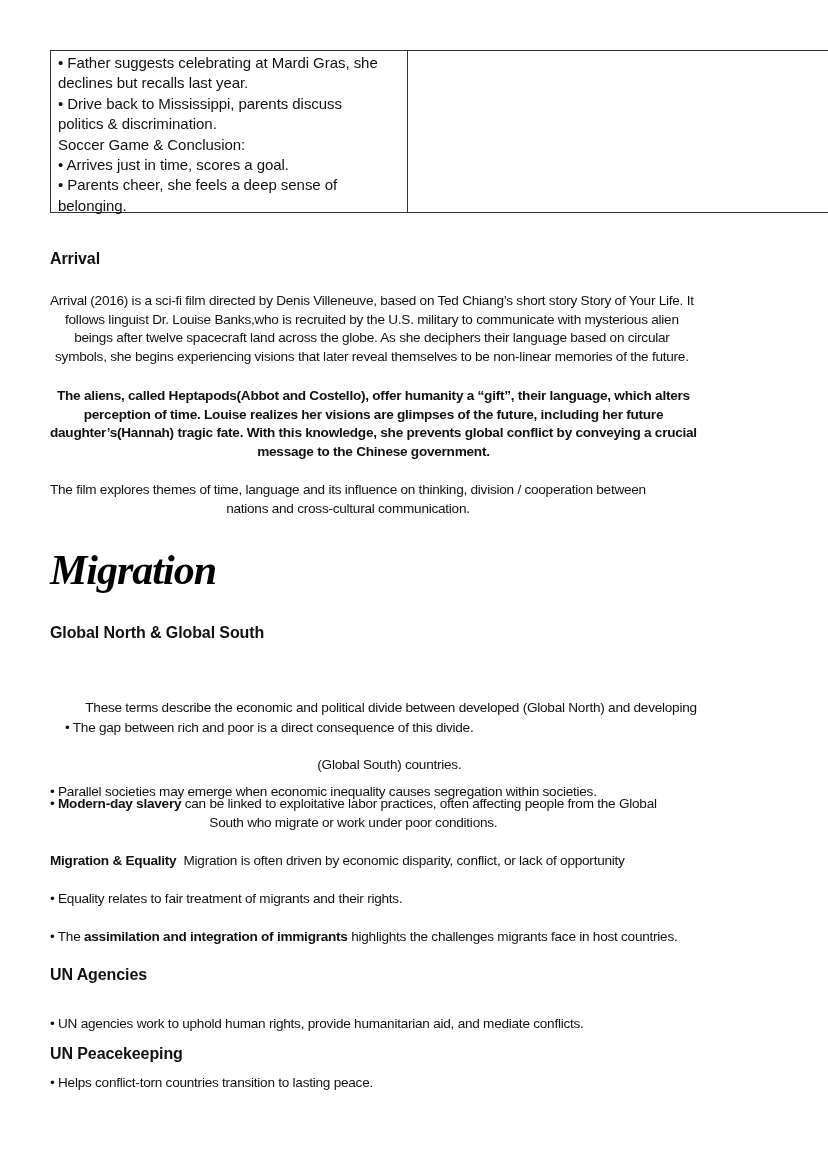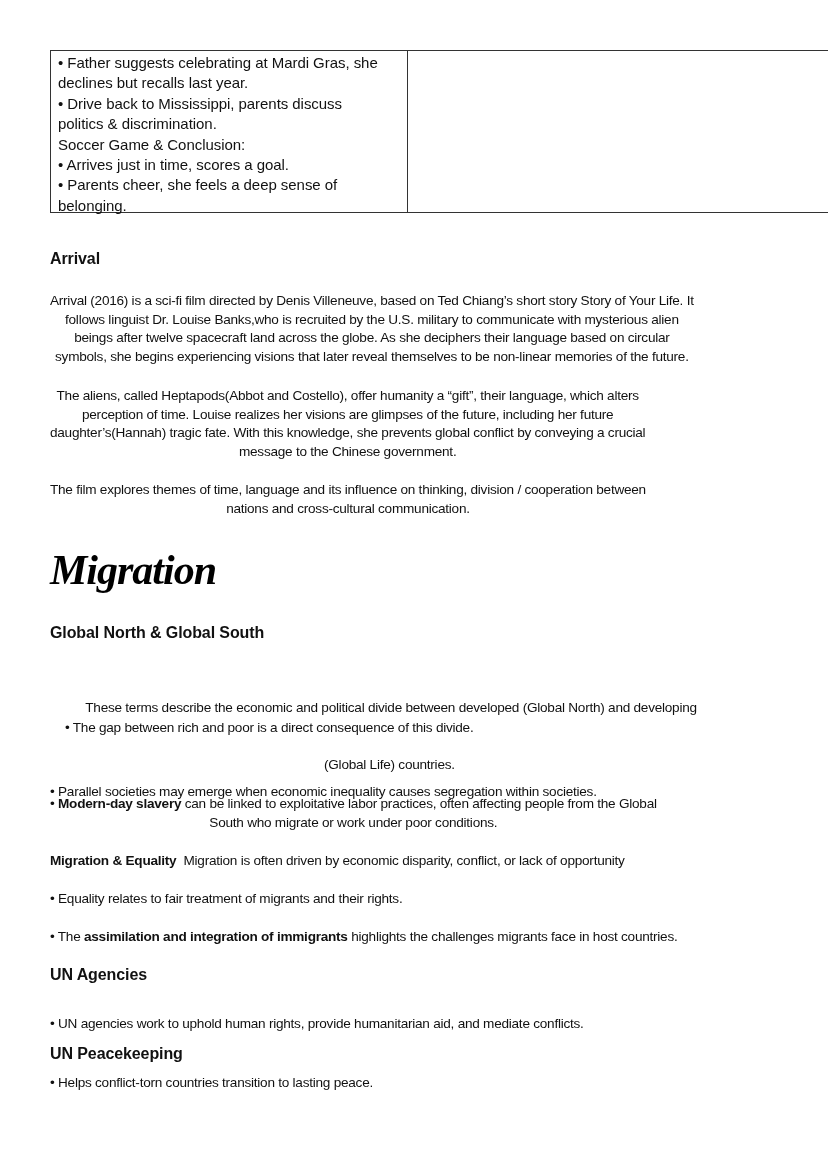--- a/index.html
+++ b/index.html
@@ -91,39 +91,39 @@
 
   <div class="abs heading" style="left:50px; top:250px;">Arrival</div>
 
   <div class="abs para" style="left:50px; top:292px;">
     <span class="line">Arrival (2016) is a sci-fi film directed by Denis Villeneuve, based on Ted Chiang’s short story Story of Your Life. It</span>
     <span class="line">follows linguist Dr. Louise Banks,who is recruited by the U.S. military to communicate with mysterious alien</span>
     <span class="line">beings after twelve spacecraft land across the globe. As she deciphers their language based on circular</span>
     <span class="line">symbols, she begins experiencing visions that later reveal themselves to be non-linear memories of the future.</span>
   </div>
 
-  <div class="abs para" style="left:50px; top:387px;">
+  <div class="abs para" style="left:50px; top:387px;font-weight:bold;">
     <span class="line">The aliens, called Heptapods(Abbot and Costello), offer humanity a “gift”, their language, which alters</span>
     <span class="line">perception of time. Louise realizes her visions are glimpses of the future, including her future</span>
     <span class="line">daughter’s(Hannah) tragic fate. With this knowledge, she prevents global conflict by conveying a crucial</span>
     <span class="line">message to the Chinese government.</span>
   </div>
 
   <div class="abs para" style="left:50px; top:481px;">
     <span class="line">The film explores themes of time, language and its influence on thinking, division / cooperation between</span>
     <span class="line">nations and cross-cultural communication.</span>
   </div>
 
   <div class="abs script-title" style="left:50px; top:546px;">Migration</div>
 
   <div class="abs heading" style="left:50px; top:624px;">Global North &amp; Global South</div>
 
   <div class="abs para" style="left:50px; top:662px; white-space:pre;margin-left:32px;">
     <span class="line"> These terms describe the economic and political divide between developed (Global North) and developing</span>
-    <span class="line">(Global Life) countries.</span>
+    <span class="line">(Global South) countries.</span>
   </div>
 
   <div class="abs para" style="left:50px; top:719px;margin-left:15px;">• The gap between rich and poor is a direct consequence of this divide.</div>
 
   <div class="abs para" style="left:50px; top:757px;margin-top:26px;">• Parallel societies may emerge when economic inequality causes segregation within societies.</div>
 
   <div class="abs para" style="left:50px; top:795px;">
     <span class="line"><span>• </span><b>Modern-day slavery</b><span> can be linked to exploitative labor practices, often affecting people from the Global</span></span>
     <span class="line">South who migrate or work under poor conditions.</span>
   </div>

